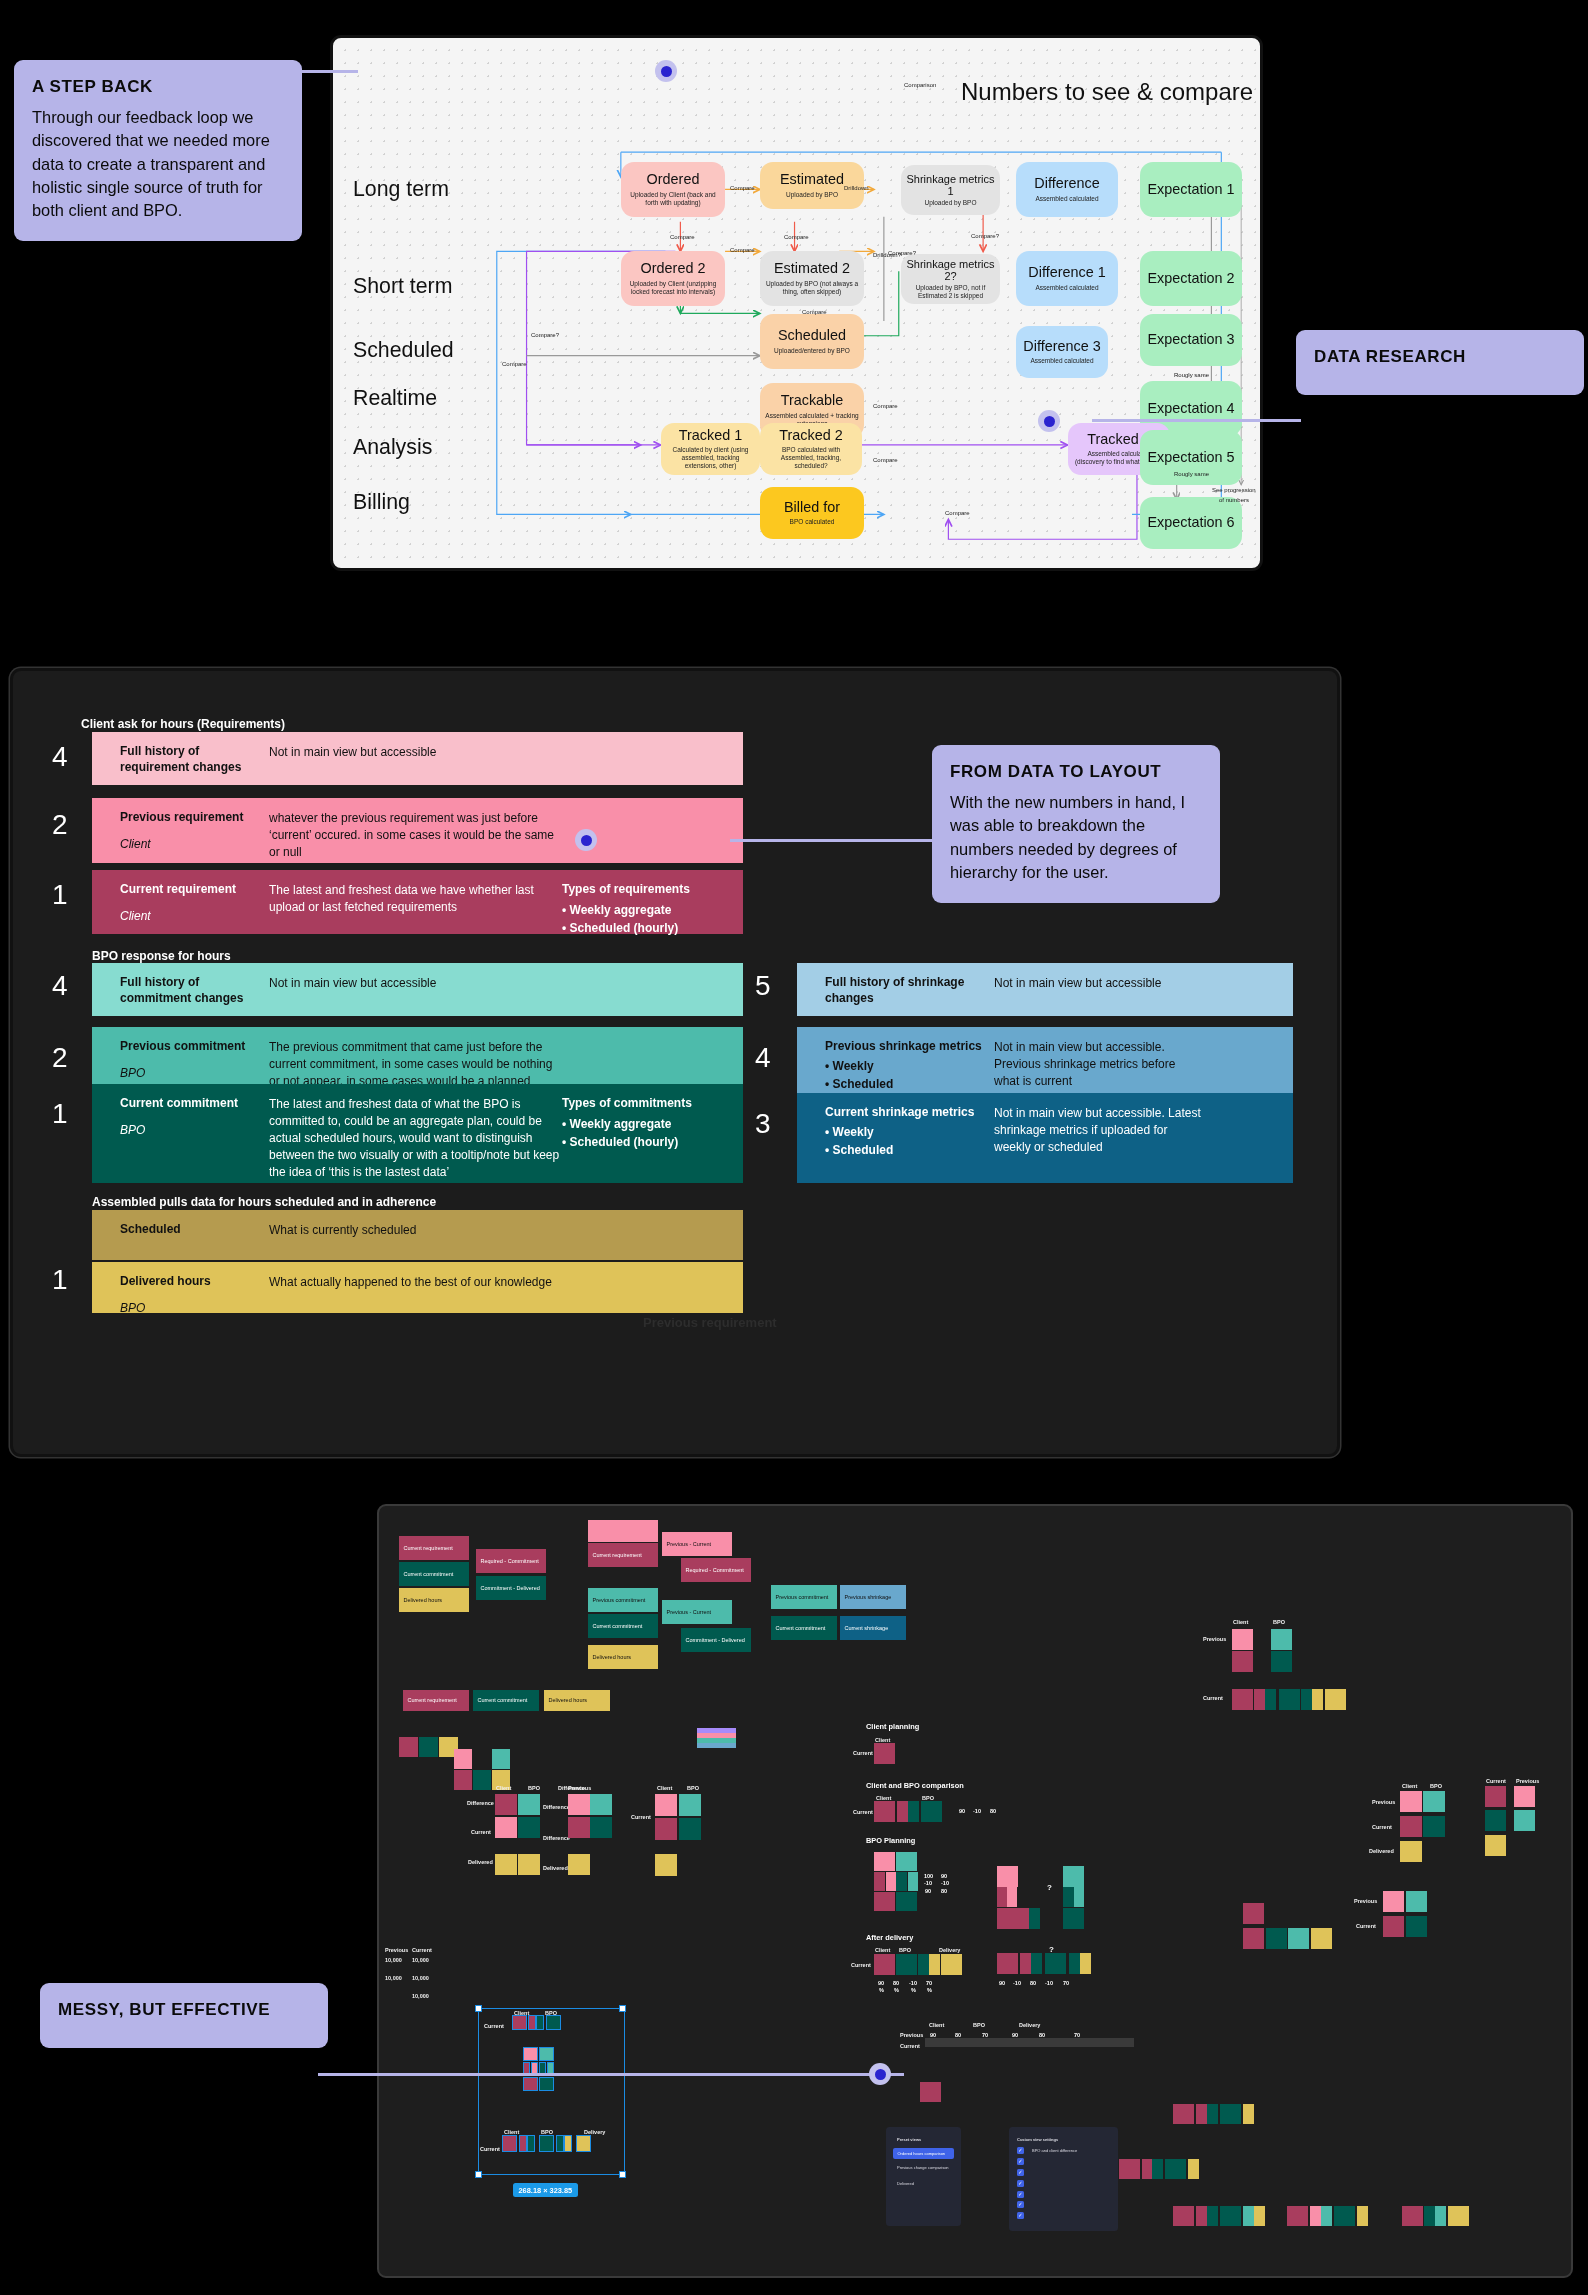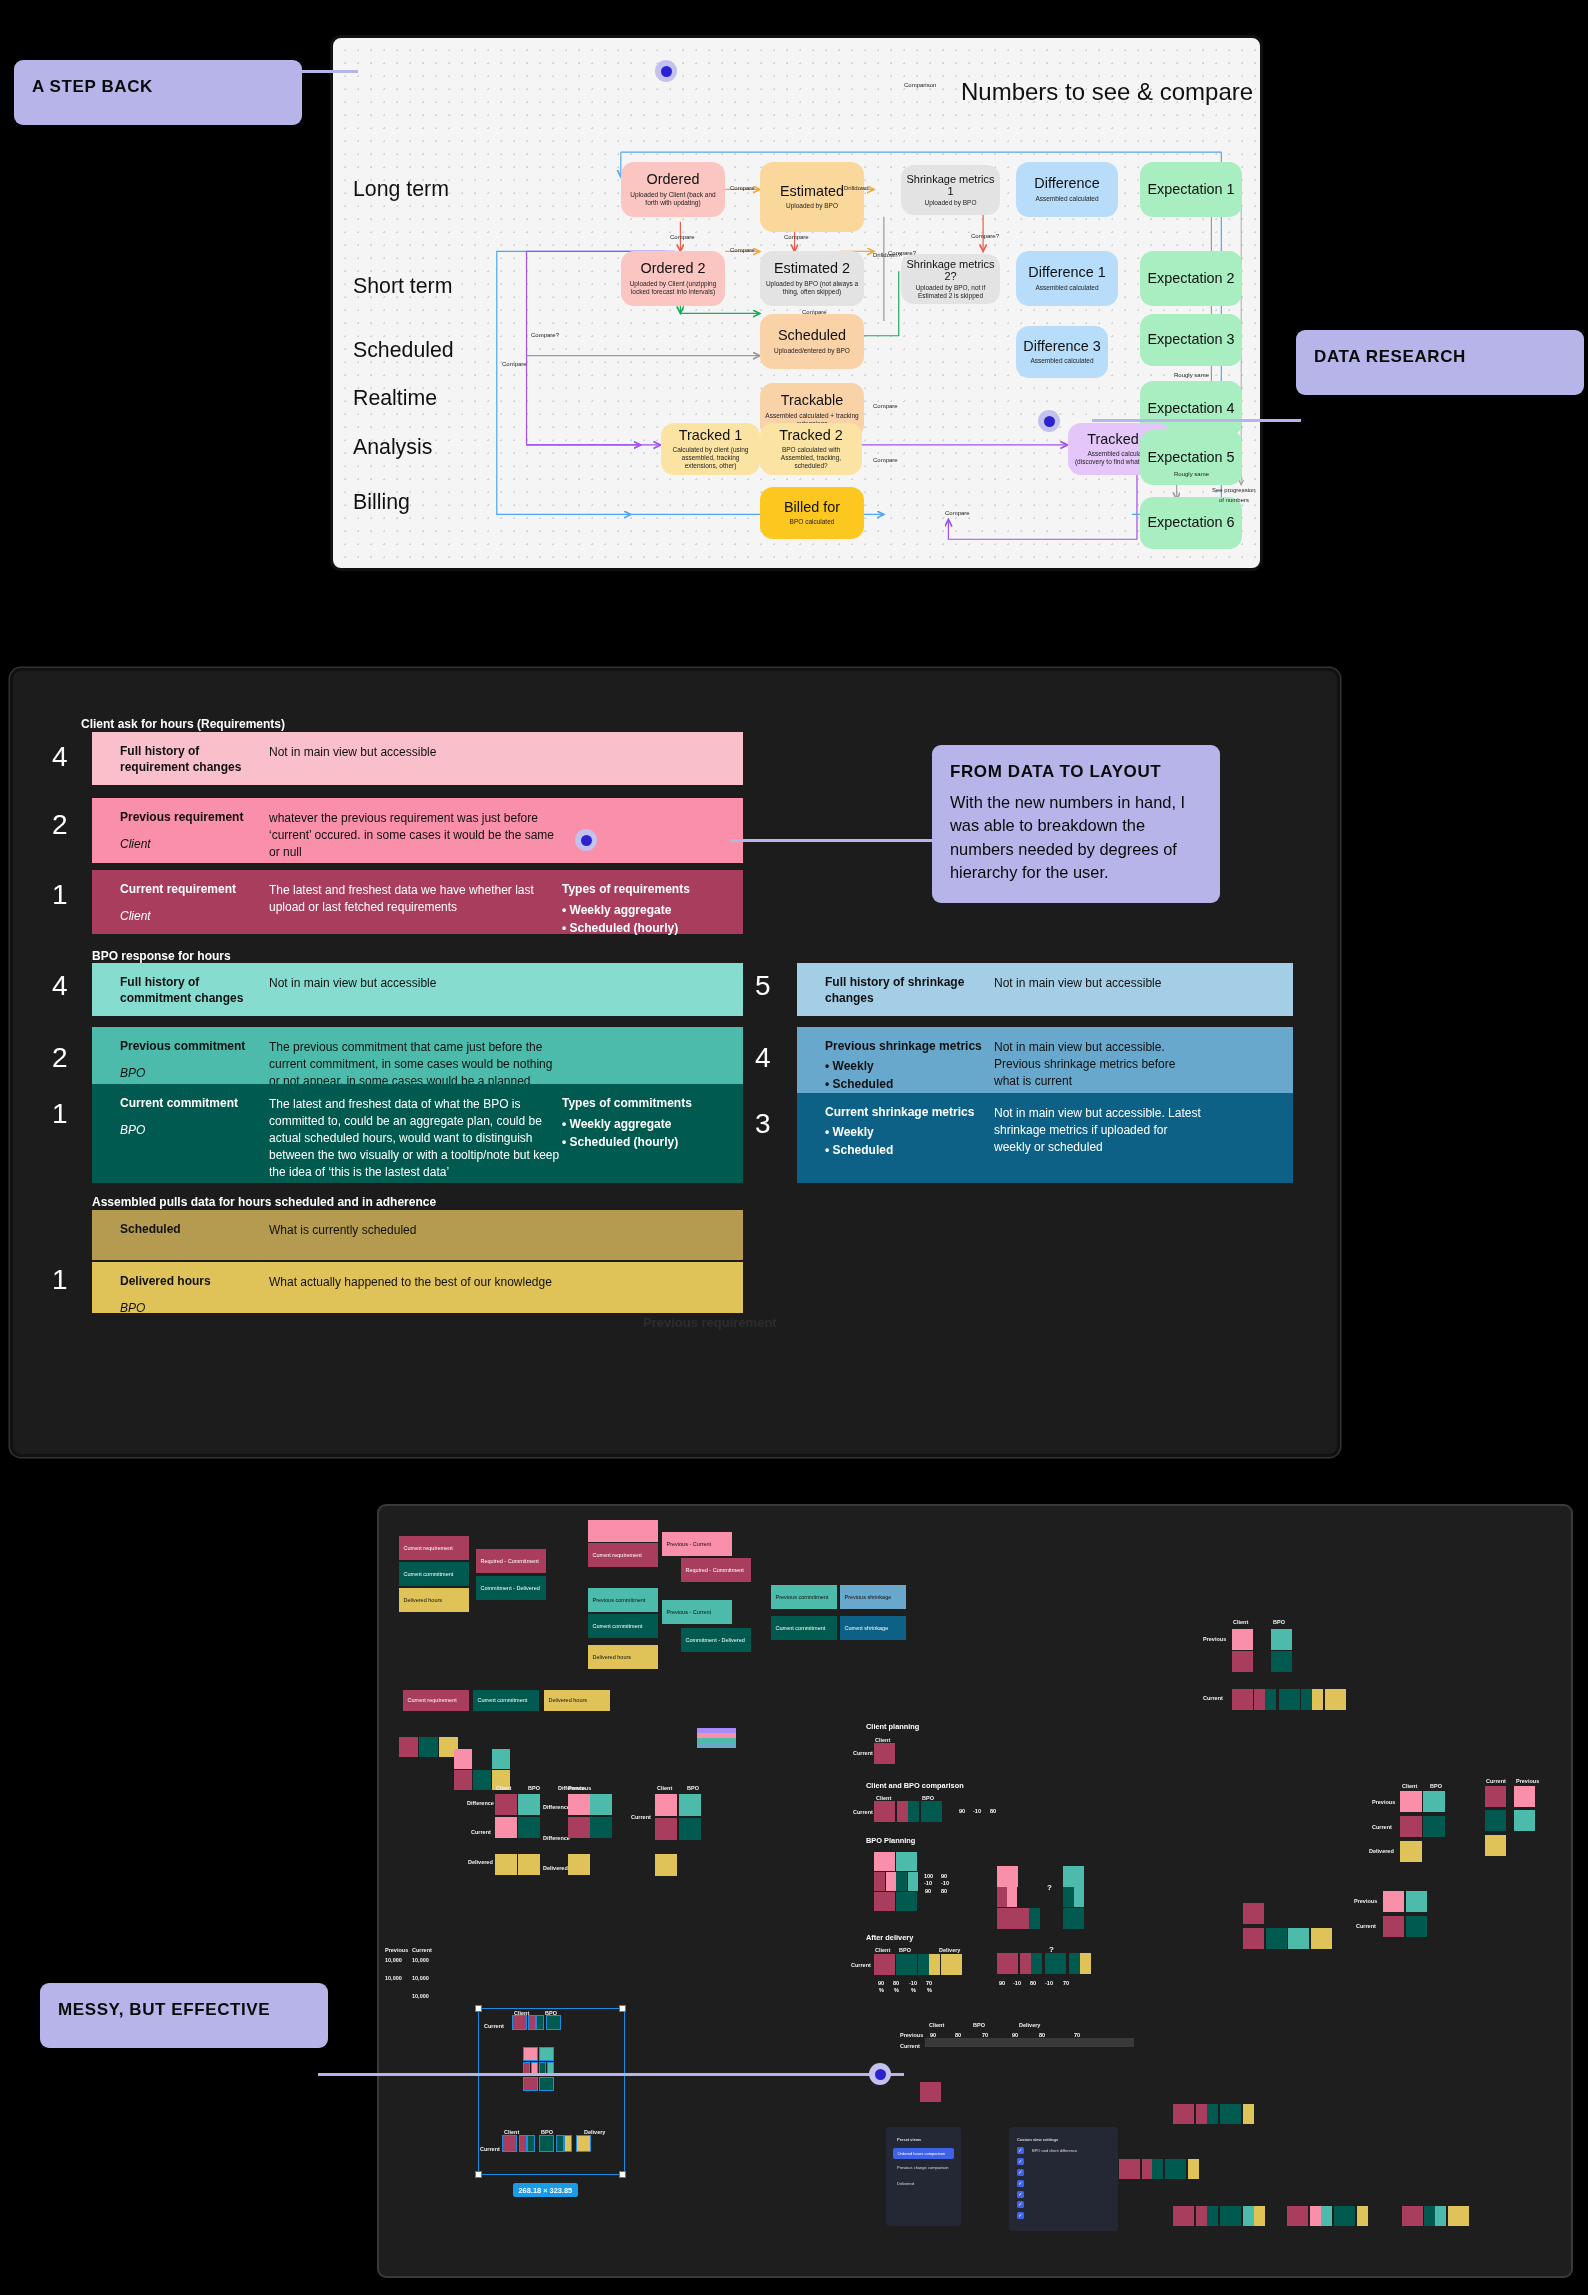--- a/index.html
+++ b/index.html
@@ -161,21 +161,21 @@
       <path d="M1700,700 V790 " stroke="#9a9a9a" marker-end="url(#agy)"></path>
       <path d="M1700,860 V930" stroke="#9a9a9a" marker-end="url(#agy)"></path>
       <path d="M1830,290 V900" stroke="#9a9a9a" marker-end="url(#agy)" stroke-width="1.6"></path>
     </g>
   </svg>
 
   <div class="node" style="left:288px;top:124px;width:104px;height:55px;background:#fbc6c2;">
     <div class="nt">Ordered</div>
     <div class="ns">Uploaded by Client (back and forth with updating)</div>
   </div>
-  <div class="node" style="left:427px;top:124px;width:104px;height:70px;background:#fad79b;">
+  <div class="node" style="left:427px;top:124px;width:104px;height:47px;background:#fad79b;">
     <div class="nt">Estimated</div>
     <div class="ns">Uploaded by BPO</div>
   </div>
   <div class="node" style="left:568px;top:127px;width:99px;height:50px;background:#e3e3e3;">
     <div class="nt" style="font-size:11px">Shrinkage metrics 1</div>
     <div class="ns">Uploaded by BPO</div>
   </div>
   <div class="node" style="left:683px;top:124px;width:102px;height:55px;background:#b7ddfb;">
     <div class="nt">Difference</div>
     <div class="ns">Assembled calculated</div>
@@ -266,20 +266,21 @@
   <div class="edgelabel" style="left:841px;top:334px;">Rougly same</div>
   <div class="edgelabel" style="left:841px;top:433px;">Rougly same</div>
 
   <div class="edgelabel" style="left:879px;top:449px;">See progression</div>
   <div class="edgelabel" style="left:886px;top:459px;">of numbers</div>
 </div>
 
 <div class="lead-line" style="left:149px; top:70px; width:209px;"></div>
 <div class="callout" style="left:14px; top:60px; width:288px;">
   <h3>A STEP BACK</h3>
+  <p>Through our feedback loop we discovered that we needed more data to create a transparent and holistic single source of truth for both client and BPO.</p>
 </div>
 <div class="anchor-dot" style="left:655px; top:60px;">
     <i></i>
   </div>
 
 <div class="lead-line" style="left:1092px; top:419px; width:209px;"></div>
 <div class="callout" style="left:1296px; top:330px; width:288px;">
   <h3>DATA RESEARCH</h3>
 </div>
 <div class="anchor-dot" style="left:1038px; top:410px;">

